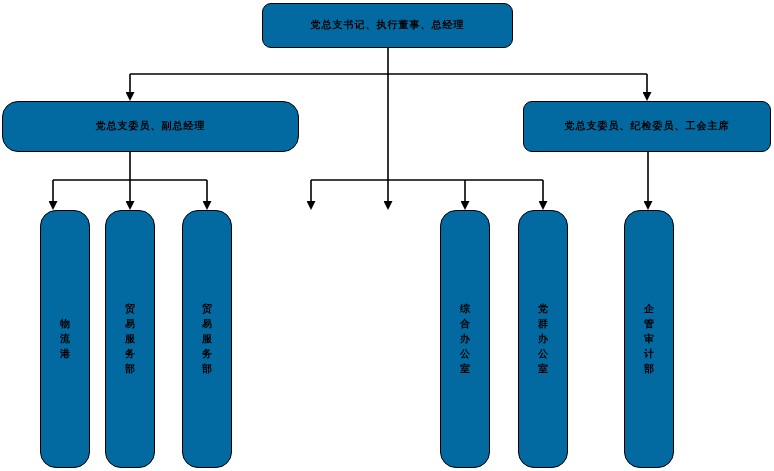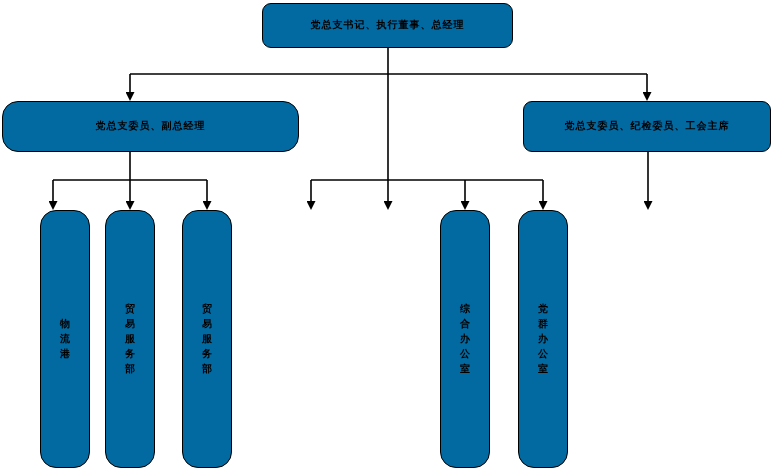--- a/index.html
+++ b/index.html
@@ -126,14 +126,17 @@
 
 
   <div class="node v-node" id="d6">
     <span class="vtext">党群办公室</span>
   </div>
 
   <div class="node v-node" id="d5">
     <span class="vtext">综合办公室</span>
   </div>
 
+  <div class="node v-node" id="d7">
+    <span class="vtext">企管审计部</span>
+  </div>
 
 </div>
 
 </body></html>

